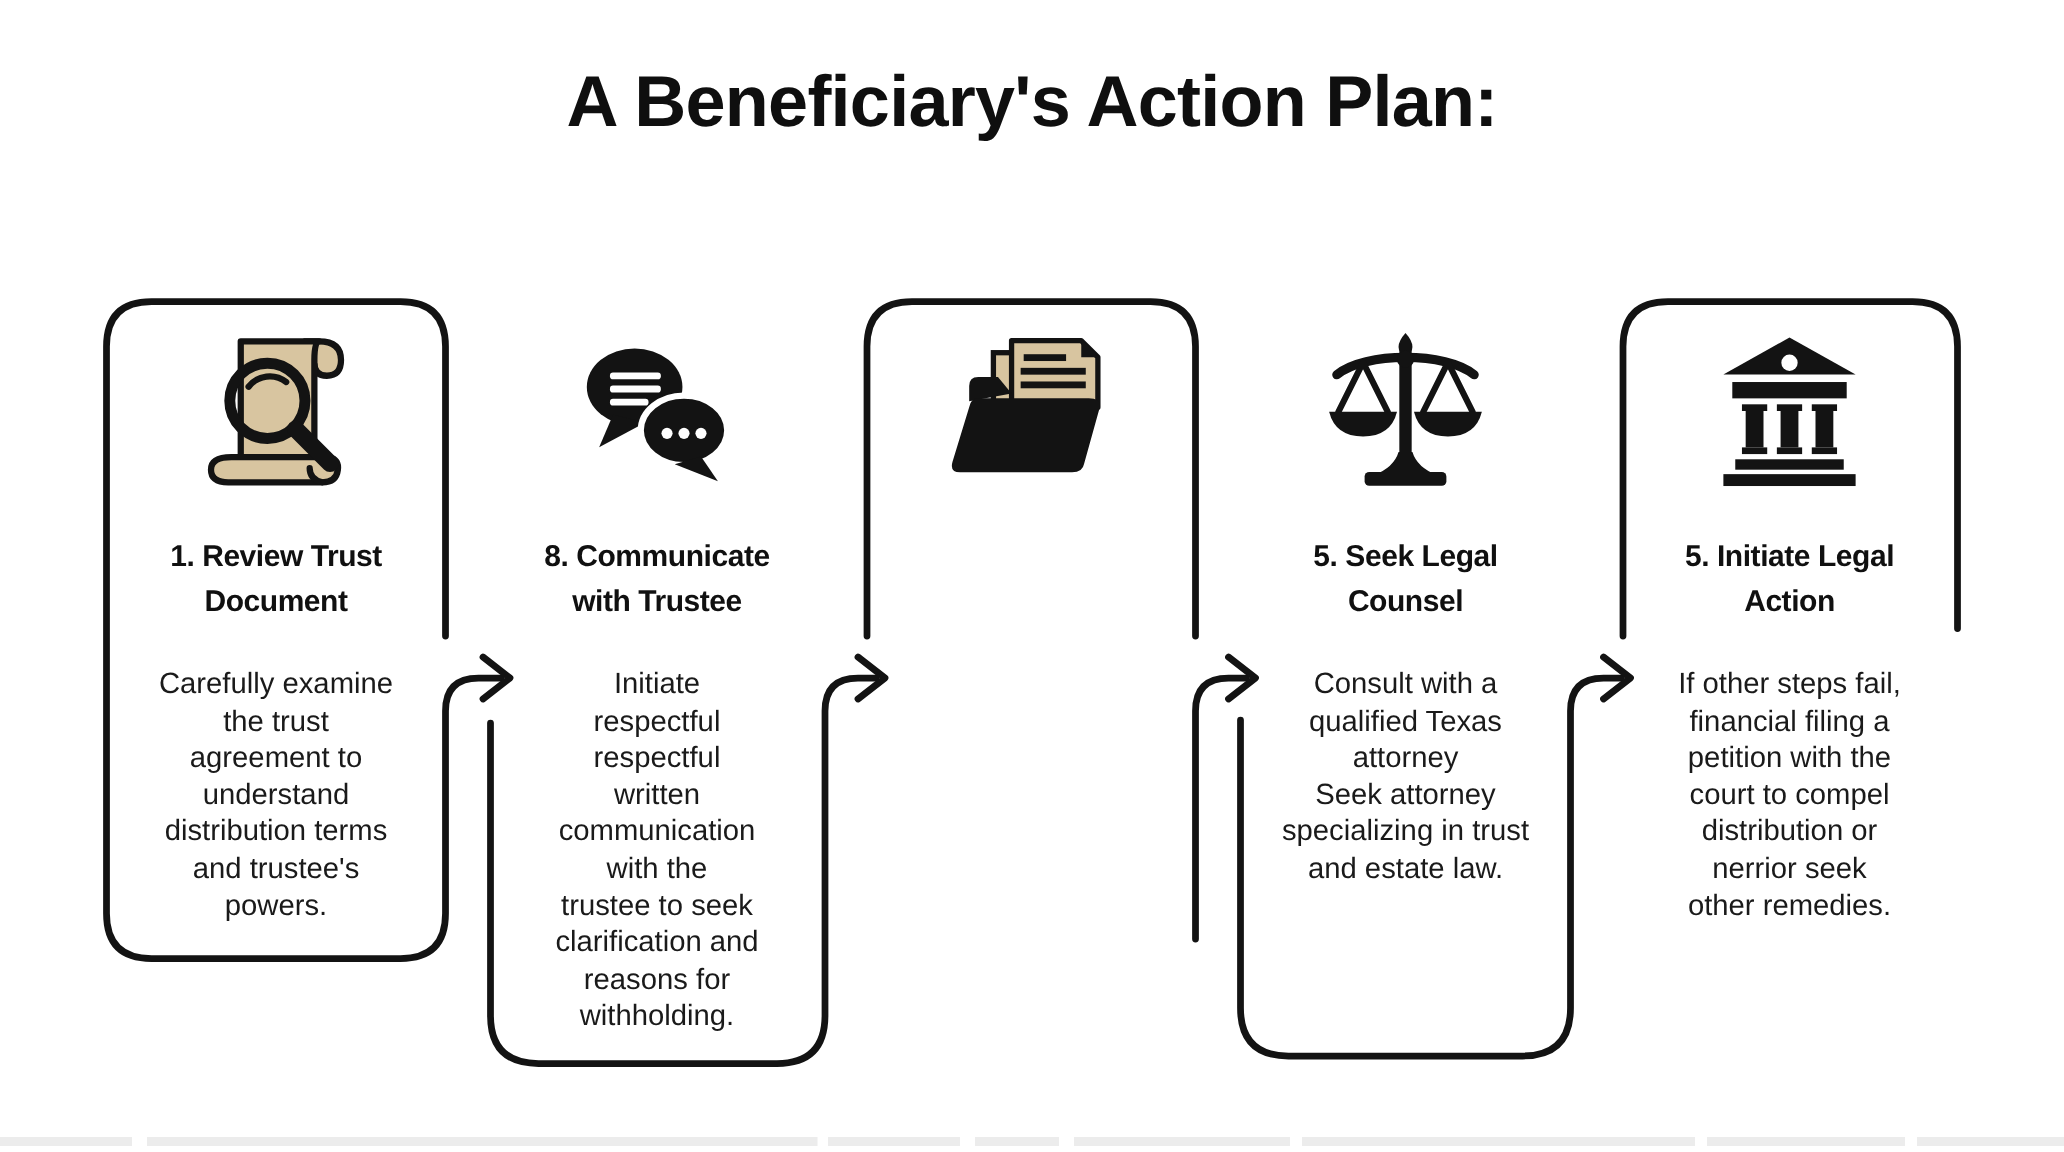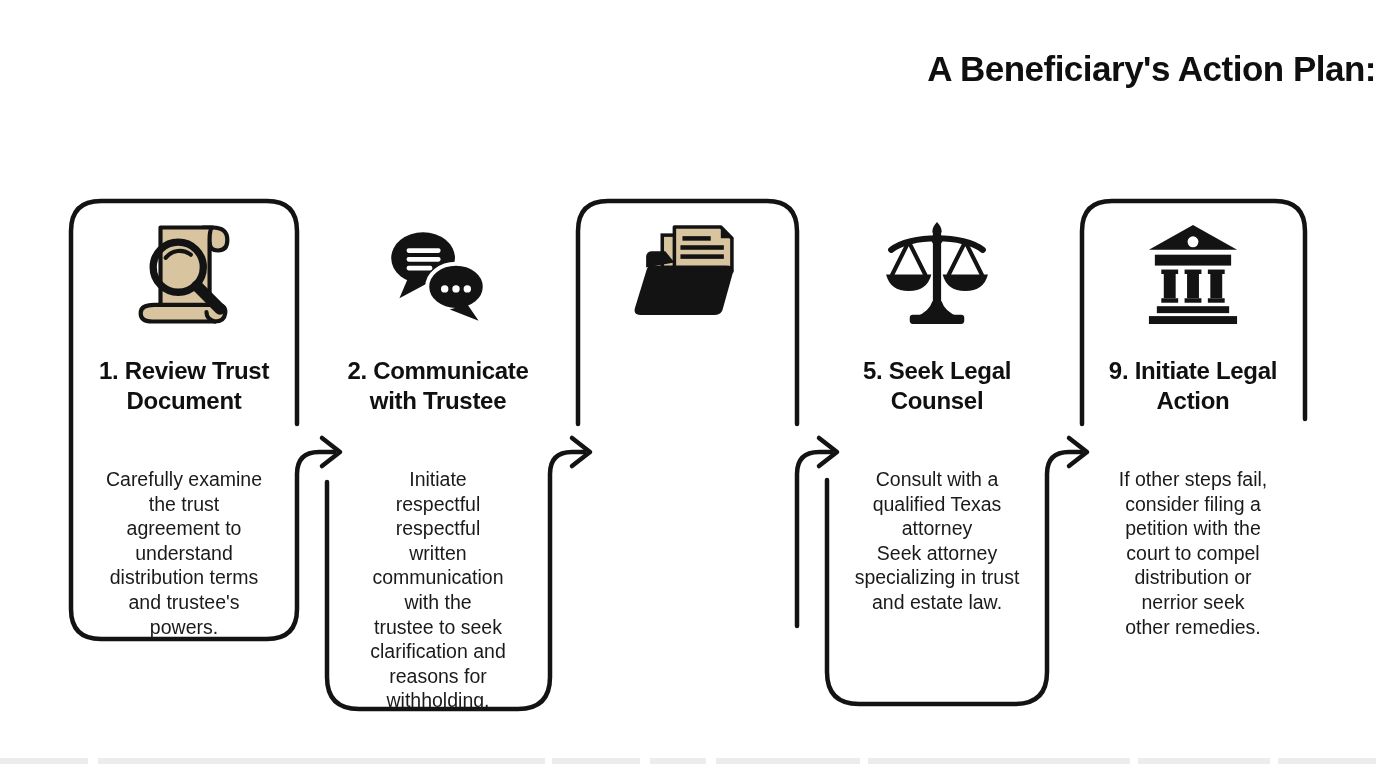--- a/index.html
+++ b/index.html
@@ -3,36 +3,36 @@
 <meta charset="utf-8">
 <style>
   html,body { margin:0; padding:0; background:#ffffff; }
   .canvas {
     position:relative; width:1376px; height:768px; overflow:hidden;
     background:#ffffff; color:#141414;
     font-family:"Liberation Sans", sans-serif;
   }
   .title {
     position:absolute; top:40px; left:0; width:100%;
-    text-align:right; font-weight:800; font-size:35px; line-height:57px;
+    text-align:center; font-weight:800; font-size:48px; line-height:57px;
     letter-spacing:-0.5px; color:#0f0f0f;
   }
   .flow-svg { position:absolute; top:0; left:0; }
   .step { position:absolute; top:0; height:768px; }
   .icon-wrap {
     position:absolute; top:214px; left:0; right:0; height:120px;
     display:flex; align-items:center; justify-content:center;
   }
   .step-heading {
     position:absolute; top:356px; left:-10px; right:-10px;
-    text-align:center; font-weight:800; font-size:24px; line-height:30px;
+    text-align:center; font-weight:800; font-size:20px; line-height:30px;
     letter-spacing:-0.3px; color:#101010; white-space:pre-line;
   }
   .step-desc {
-    position:absolute; top:467px; left:-14px; right:-14px;
+    position:absolute; top:444px; left:-14px; right:-14px;
     text-align:center; font-size:19.5px; line-height:24.6px;
     color:#1a1a1a; white-space:pre-line;
   }
   .step1 { left:64px;  width:240px; }
   .step2 { left:318px; width:240px; }
   .step3 { left:567px; width:240px; }
   .step4 { left:817px; width:240px; }
   .step5 { left:1073px;width:240px; }
 </style>
 </head>
@@ -104,21 +104,21 @@
         <rect x="22" y="22.5" width="33" height="4.5" rx="2" fill="#ffffff"></rect>
         <rect x="22" y="31" width="33" height="4.5" rx="2" fill="#ffffff"></rect>
         <rect x="22" y="39.5" width="25" height="4.5" rx="2" fill="#ffffff"></rect>
         <ellipse cx="70" cy="60" rx="28" ry="22.5" fill="#131313" stroke="#ffffff" stroke-width="4"></ellipse>
         <path d="M 81 77 L 92 93 L 64 82 Z" fill="#131313"></path>
         <circle cx="59" cy="62" r="3.6" fill="#ffffff"></circle>
         <circle cx="70" cy="62" r="3.6" fill="#ffffff"></circle>
         <circle cx="81" cy="62" r="3.6" fill="#ffffff"></circle>
       </svg>
     </div>
-    <div class="step-heading">2. Communicate
+    <div class="step-heading">8. Communicate
 with Trustee</div>
     <div class="step-desc">Initiate
 respectful
 respectful
 written
 communication
 with the
 trustee to seek
 clarification and
 reasons for
@@ -179,24 +179,24 @@
             <rect x="46.5" y="52.5" width="12" height="24.5"></rect>
             <rect x="44" y="77" width="17" height="4.5"></rect>
           <rect x="67.5" y="48" width="17" height="4.5"></rect>
             <rect x="70" y="52.5" width="12" height="24.5"></rect>
             <rect x="67.5" y="77" width="17" height="4.5"></rect>
         </g>
         <rect x="16" y="85" width="73" height="7" fill="#131313"></rect>
         <rect x="8" y="95" width="89" height="8" fill="#131313"></rect>
       </svg>
     </div>
-    <div class="step-heading">9. Initiate Legal
+    <div class="step-heading">5. Initiate Legal
 Action</div>
     <div class="step-desc">If other steps fail,
-consider filing a
+financial filing a
 petition with the
 court to compel
 distribution or
 nerrior seek
 other remedies.</div>
   </div>
 
 </div>
 
 </body></html>

